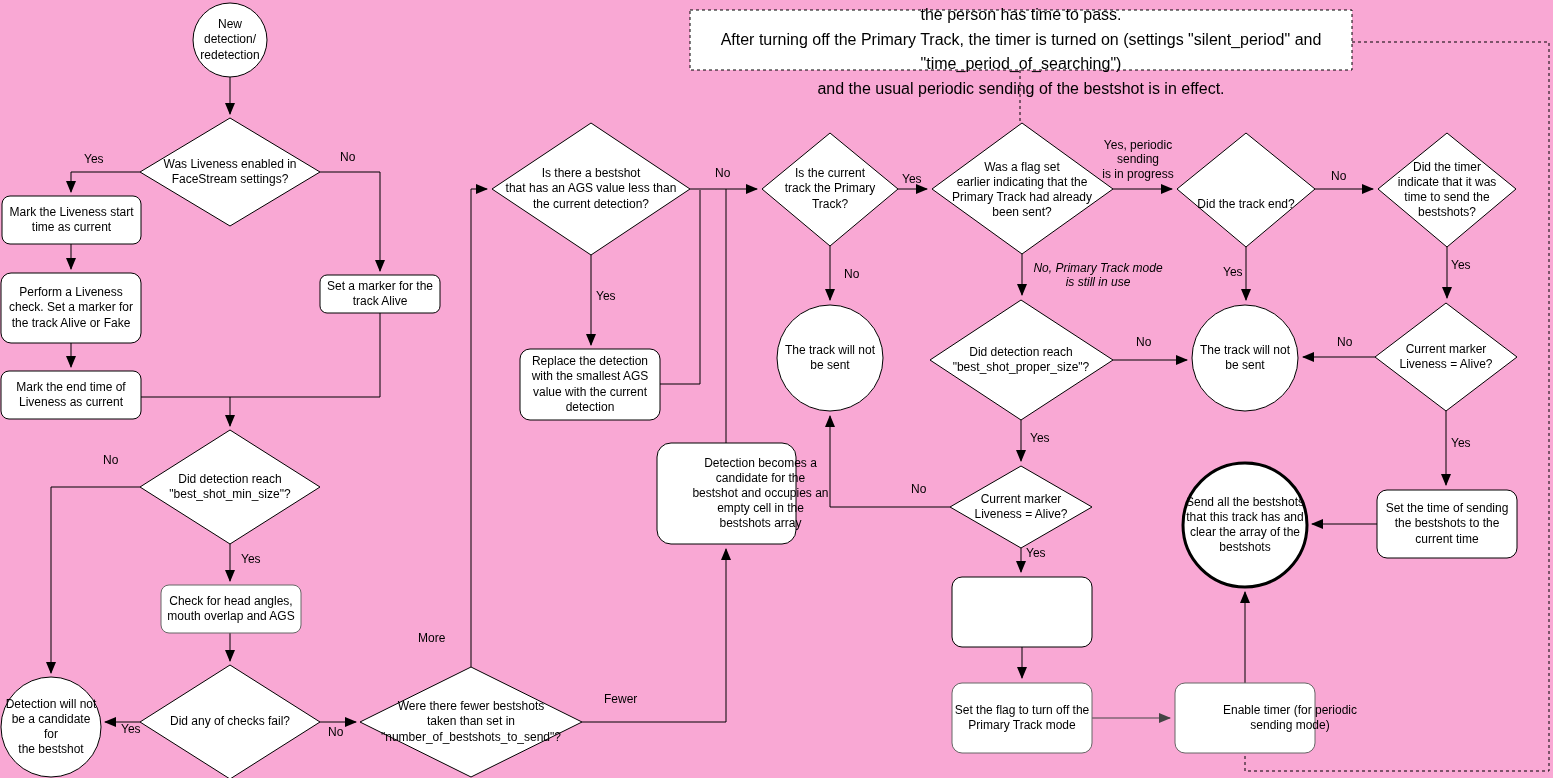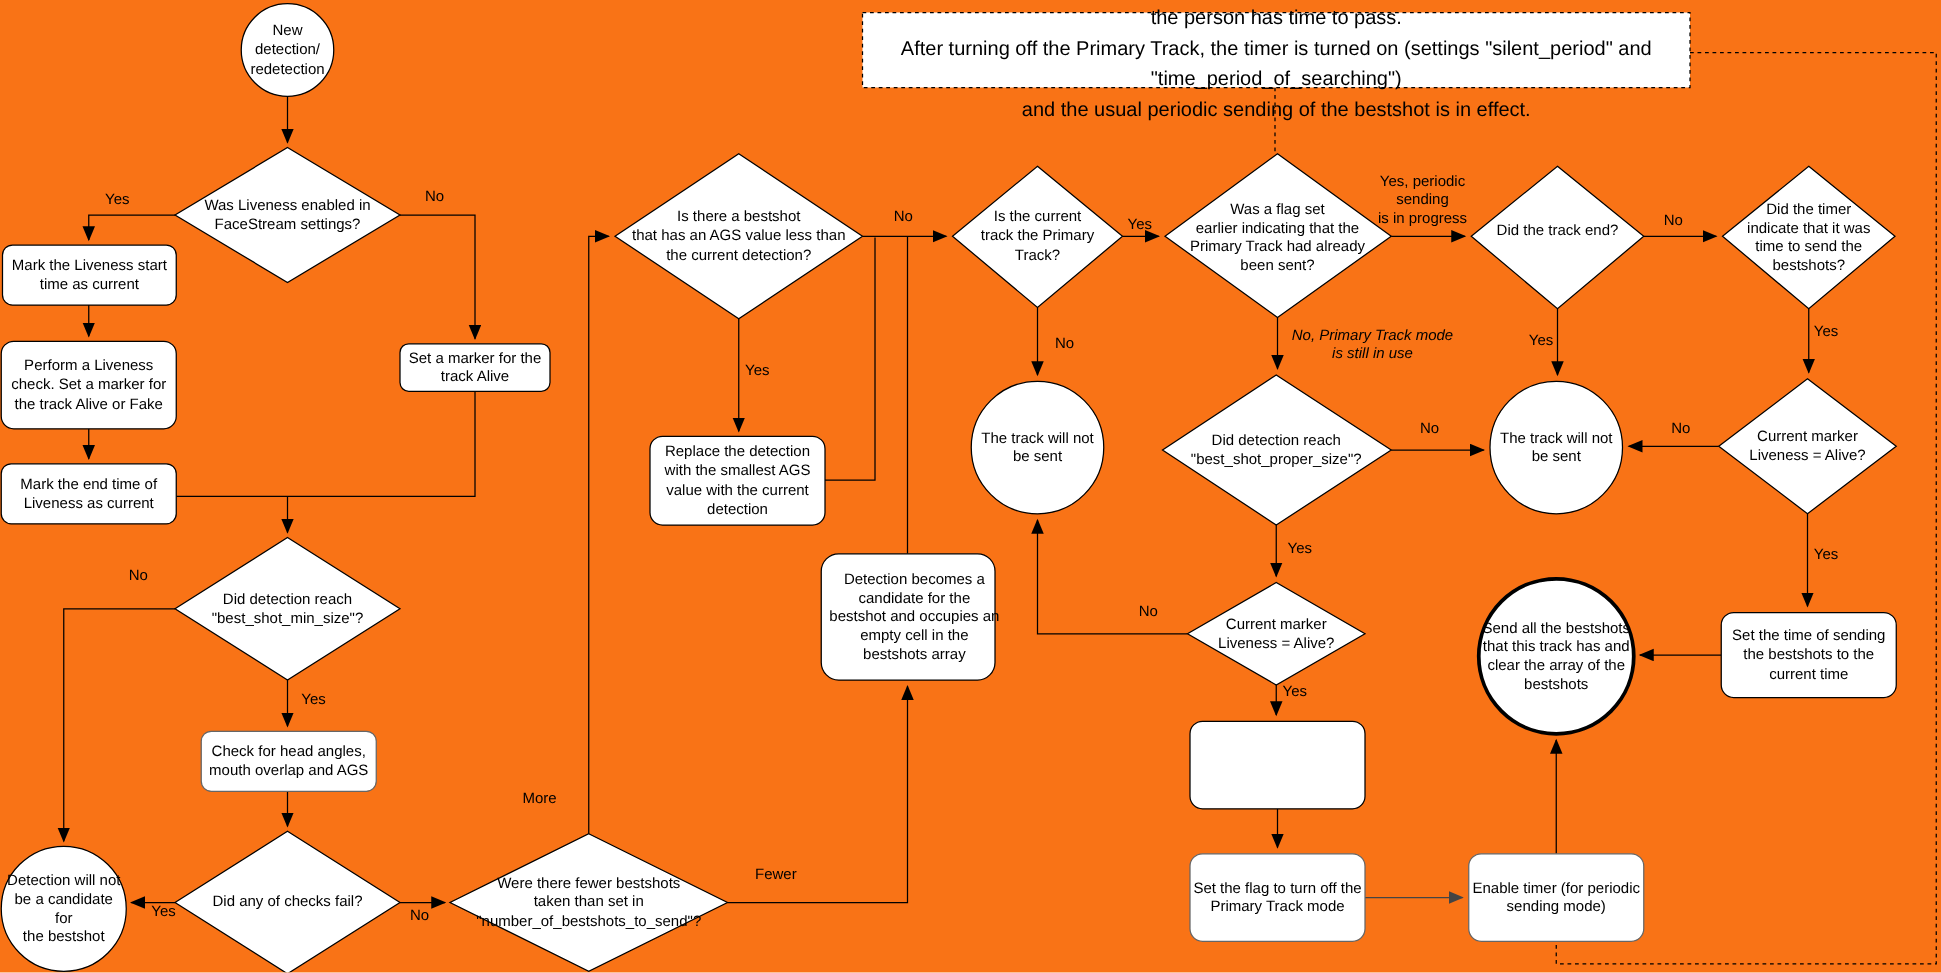--- a/index.html
+++ b/index.html
@@ -1,16 +1,16 @@
 <!DOCTYPE html>
 <html><head>
 <meta charset="utf-8">
 <style>
   html,body{margin:0;padding:0;background:#fff;}
-  .stage{position:relative;width:1553px;height:778px;background:#f97316;
+  .stage{position:relative;width:1553px;height:778px;background:#f9a8d4;
          font-family:"Liberation Sans",sans-serif;overflow:hidden;color:#000;}
   .wires{position:absolute;left:0;top:0;width:1553px;height:778px;}
   .lbl{position:absolute;display:flex;align-items:center;justify-content:center;
        text-align:center;font-size:12px;line-height:1.26;white-space:pre-line;}
   .tag{position:absolute;font-size:12px;line-height:1.2;white-space:pre-line;}
   .tag.c{text-align:center;}
   .note-lbl{font-size:16px;line-height:1.55;}
 </style>
 </head>
 <body>
@@ -132,47 +132,47 @@
   <div class="lbl" style="left:365px;top:690px;width:212px;height:64px;">Were there fewer bestshots
 taken than set in
 "number_of_bestshots_to_send"?</div>
   <div class="lbl" style="left:495px;top:158px;width:192px;height:62px;">Is there a bestshot
 that has an AGS value less than
 the current detection?</div>
   <div class="lbl" style="left:520px;top:349px;width:140px;height:71px;">Replace the detection
 with the smallest AGS
 value with the current
 detection</div>
-  <div class="lbl" style="left:662px;top:443px;width:139px;height:101px;">Detection becomes a
+  <div class="lbl" style="left:691px;top:443px;width:139px;height:101px;">Detection becomes a
 candidate for the
 bestshot and occupies an
 empty cell in the
 bestshots array</div>
   <div class="lbl" style="left:766px;top:158px;width:128px;height:62px;">Is the current
 track the Primary
 Track?</div>
   <div class="lbl" style="left:779px;top:307px;width:102px;height:102px;">The track will not
 be sent</div>
   <div class="lbl" style="left:936px;top:150px;width:172px;height:80px;">Was a flag set
 earlier indicating that the
 Primary Track had already
 been sent?</div>
   <div class="lbl" style="left:934px;top:330px;width:174px;height:60px;">Did detection reach
 "best_shot_proper_size"?</div>
   <div class="lbl" style="left:954px;top:486px;width:134px;height:42px;">Current marker
 Liveness = Alive?</div>
   <div class="lbl" style="left:952px;top:683px;width:140px;height:70px;">Set the flag to turn off the
 Primary Track mode</div>
-  <div class="lbl" style="left:1175px;top:683px;width:140px;height:70px;">Enable timer (for periodic
+  <div class="lbl" style="left:1175px;top:683px;width:140px;height:70px;padding-left:45px;">Enable timer (for periodic
 sending mode)</div>
   <div class="lbl" style="left:1184px;top:464px;width:122px;height:122px;">Send all the bestshots
 that this track has and
 clear the array of the
 bestshots</div>
-  <div class="lbl" style="left:1181px;top:156px;width:130px;height:58px;text-align:center;">Did the track end?</div>
+  <div class="lbl" style="left:1181px;top:176px;width:130px;height:58px;text-align:center;">Did the track end?</div>
   <div class="lbl" style="left:1382px;top:150px;width:130px;height:80px;">Did the timer
 indicate that it was
 time to send the
 bestshots?</div>
   <div class="lbl" style="left:1194px;top:307px;width:102px;height:102px;">The track will not
 be sent</div>
   <div class="lbl" style="left:1379px;top:336px;width:134px;height:42px;">Current marker
 Liveness = Alive?</div>
   <div class="lbl" style="left:1377px;top:490px;width:140px;height:68px;text-align:center;">Set the time of sending
 the bestshots to the

